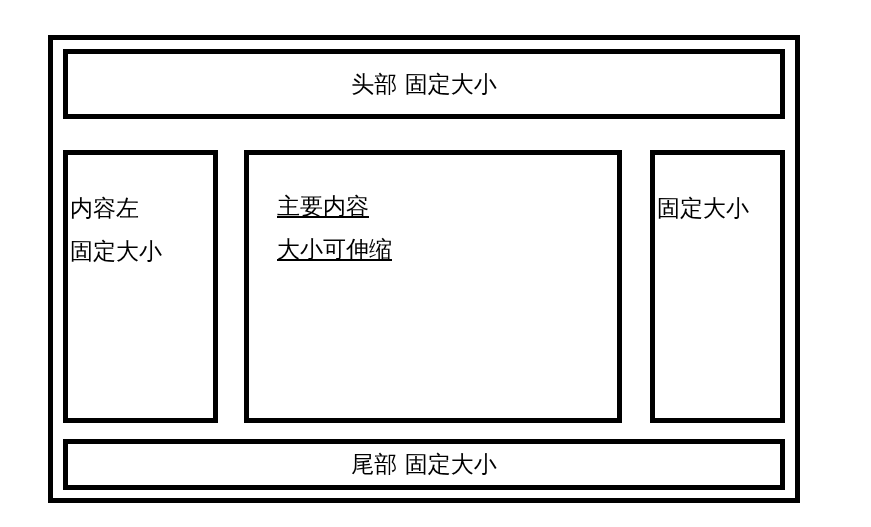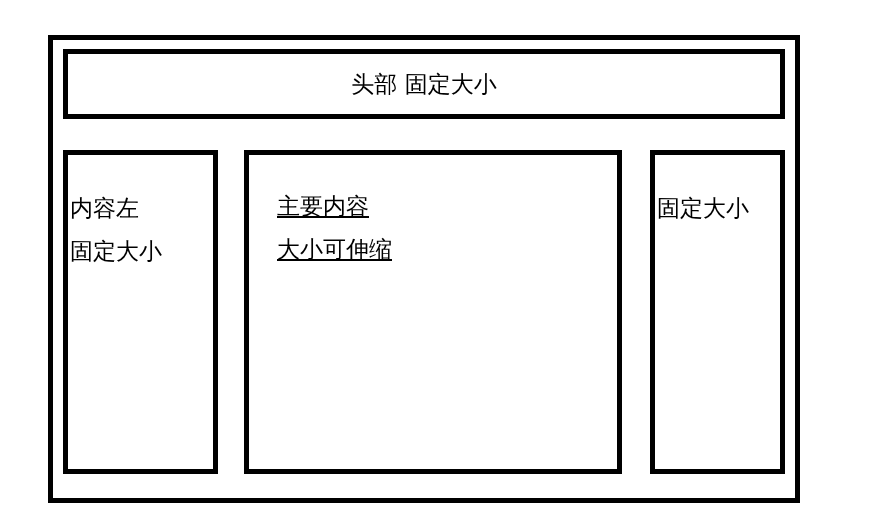--- a/index.html
+++ b/index.html
@@ -130,14 +130,17 @@
     </div>
 
     <div id="right-box" class="box">
       <div class="side-inner">
         <div class="line">固定大小</div>
       </div>
     </div>
 
   </div>
 
+  <div id="footer-box" class="box">
+    <span class="banner-text">尾部 固定大小</span>
+  </div>
 
 </div>
 
 </body></html>

